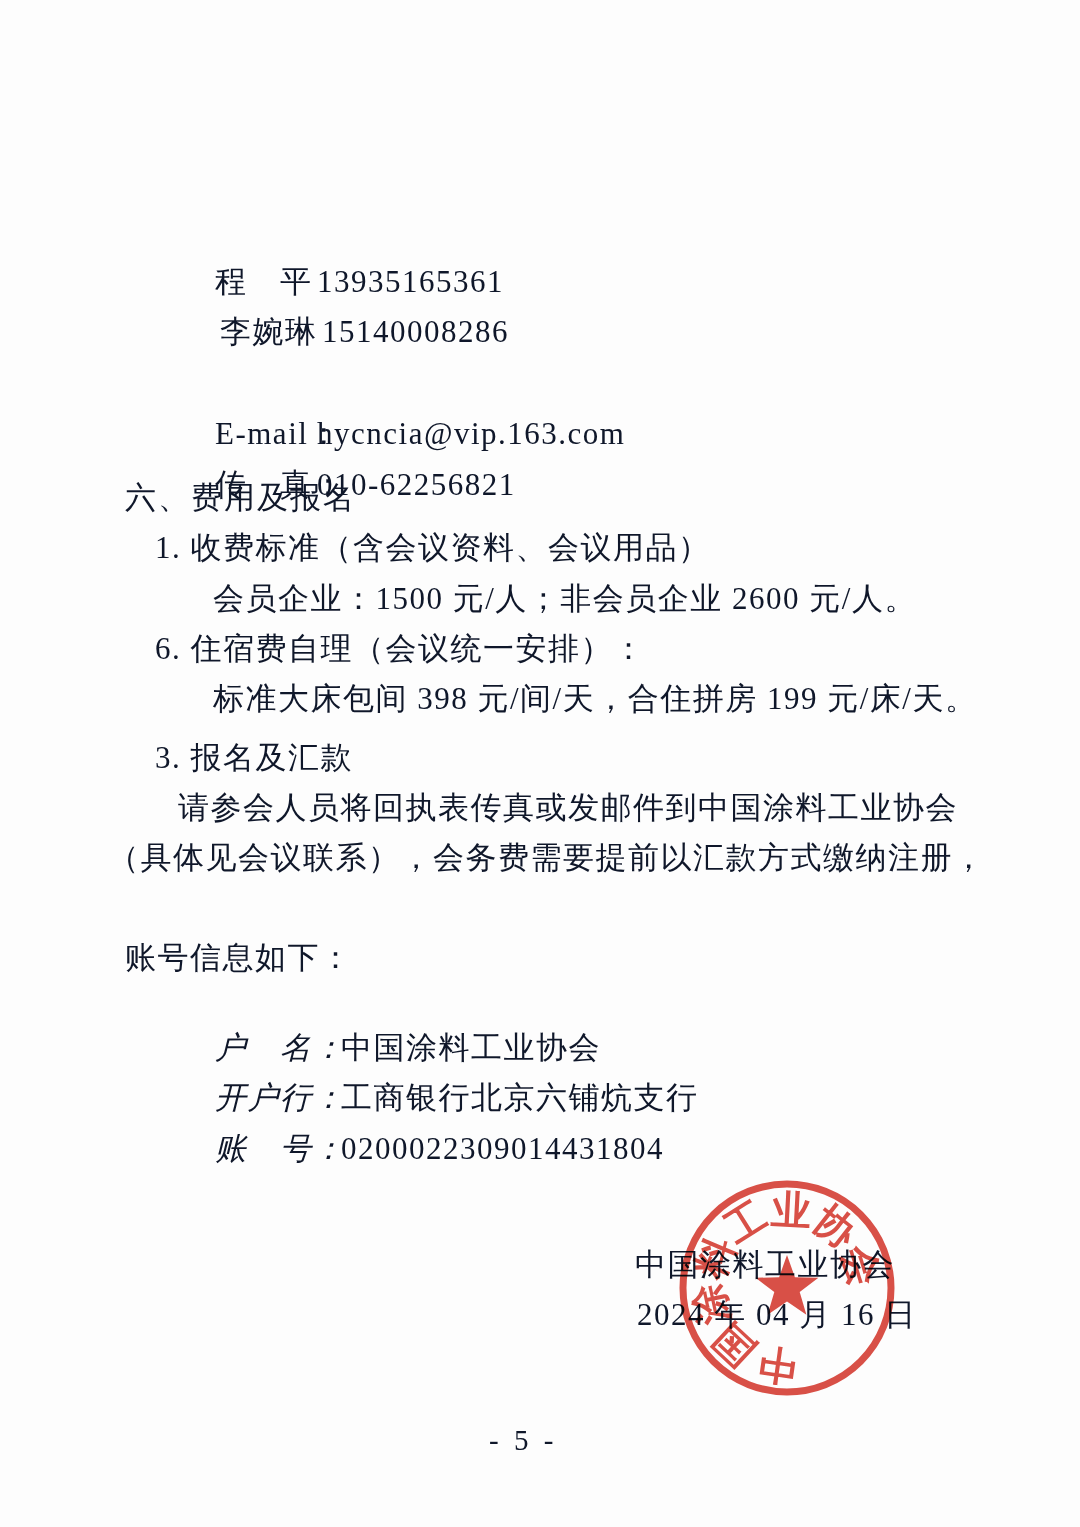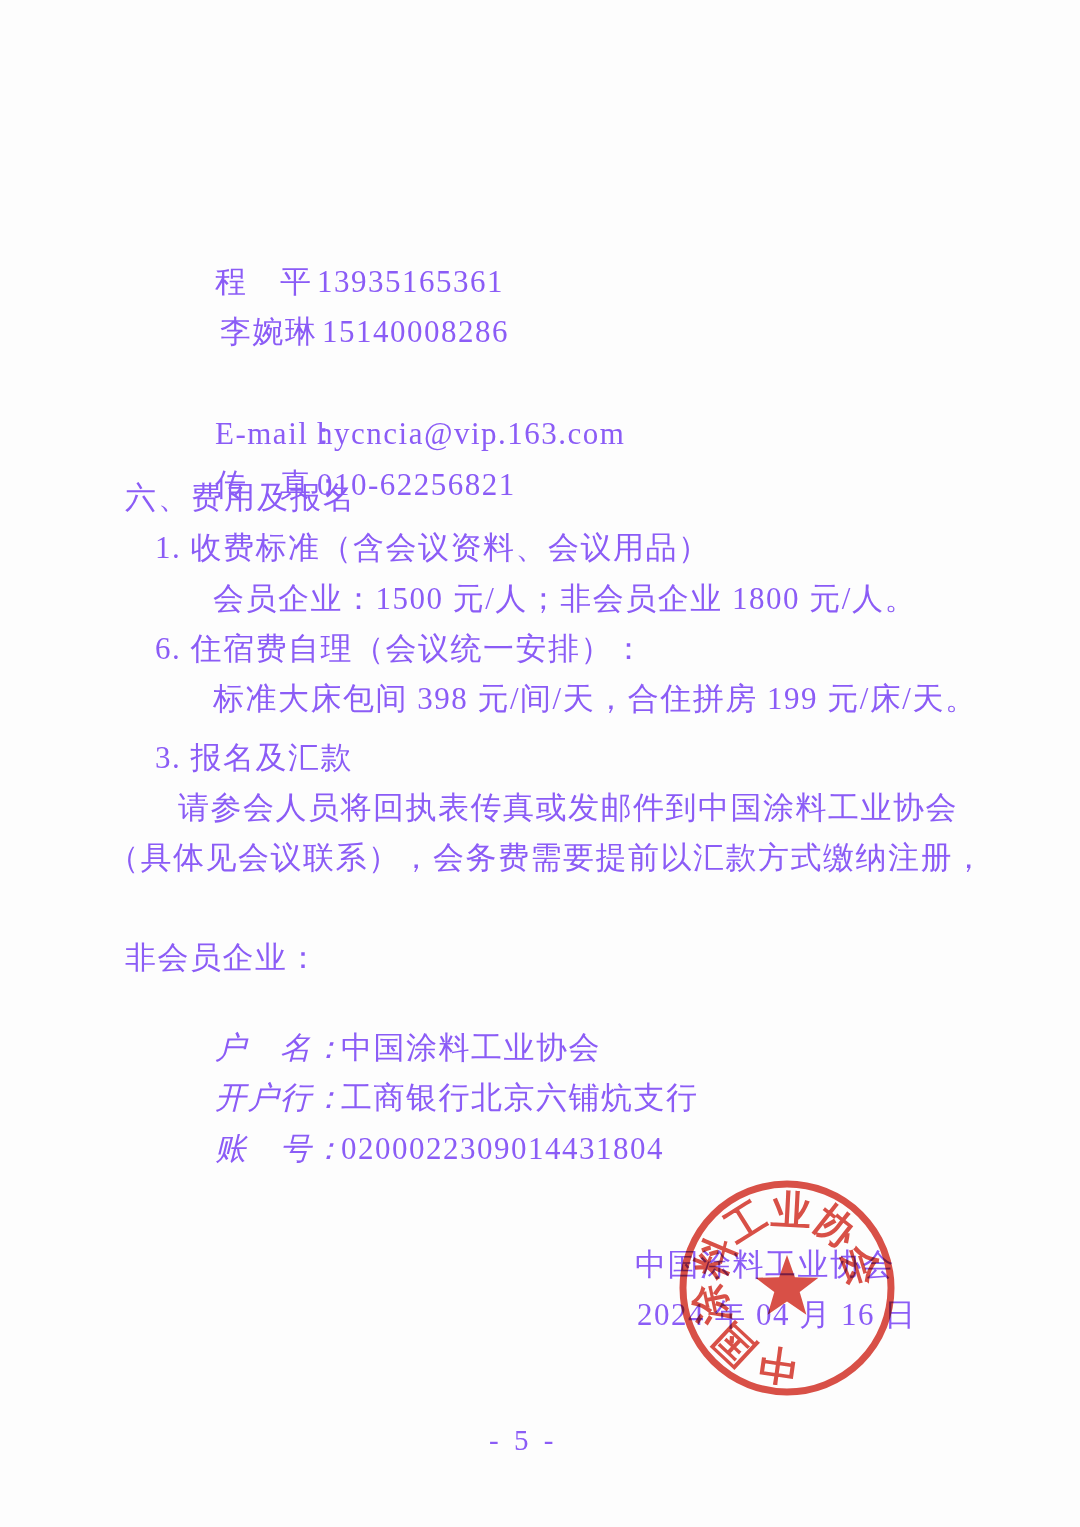--- a/index.html
+++ b/index.html
@@ -11,21 +11,21 @@
     position:relative;
     overflow:hidden;
   }
   .page{position:absolute;inset:0;}
   .line{
     position:absolute;
     font-size:31px;
     line-height:40px;
     letter-spacing:1.5px;
     white-space:pre;
-    color:#8b5cf6;
+    color:#0f172a;
   }
   .lbl{display:inline-block;width:102px;}
   .banklbl{display:inline-block;width:126px;font-style:italic;}
   .bold{font-weight:400;letter-spacing:2px;}
   .pagenum{font-size:29px;letter-spacing:4px;}
   .stamp{
     position:absolute;
     left:667px;top:1168px;
     width:240px;height:240px;
     mix-blend-mode:multiply;
@@ -50,28 +50,28 @@
   <div class="line" style="top:374px;left:178px">
     <span class="lbl">E-mail：</span><span>hycncia@vip.163.com</span>
   </div>
   <div class="line" style="top:425px;left:178px">
     <span class="lbl">传　真：</span><span>010-62256821</span>
   </div>
 
   <div class="line bold" style="top:478px;left:125px">六、费用及报名</div>
 
   <div class="line" style="top:528px;left:155px">1. 收费标准（含会议资料、会议用品）</div>
-  <div class="line" style="top:579px;left:213px">会员企业：1500 元/人；非会员企业 1800 元/人。</div>
+  <div class="line" style="top:579px;left:213px">会员企业：1500 元/人；非会员企业 2600 元/人。</div>
   <div class="line" style="top:629px;left:155px">6. 住宿费自理（会议统一安排）：</div>
   <div class="line" style="top:679px;left:213px">标准大床包间 398 元/间/天，合住拼房 199 元/床/天。</div>
   <div class="line" style="top:738px;left:155px">3. 报名及汇款</div>
 
   <div class="line" style="top:838px;left:108px">（具体见会议联系），会务费需要提前以汇款方式缴纳注册，</div>
   <div class="line" style="top:788px;left:178px">请参会人员将回执表传真或发邮件到中国涂料工业协会</div>
-  <div class="line" style="top:938px;left:125px">非会员企业：</div>
+  <div class="line" style="top:938px;left:125px">账号信息如下：</div>
 
   <div class="line" style="top:988px;left:178px">
     <span class="banklbl">户　名：</span><span>中国涂料工业协会</span>
   </div>
   <div class="line" style="top:1038px;left:178px">
     <span class="banklbl">开户行：</span><span>工商银行北京六铺炕支行</span>
   </div>
   <div class="line" style="top:1089px;left:178px">
     <span class="banklbl">账　号：</span><span>0200022309014431804</span>
   </div>

